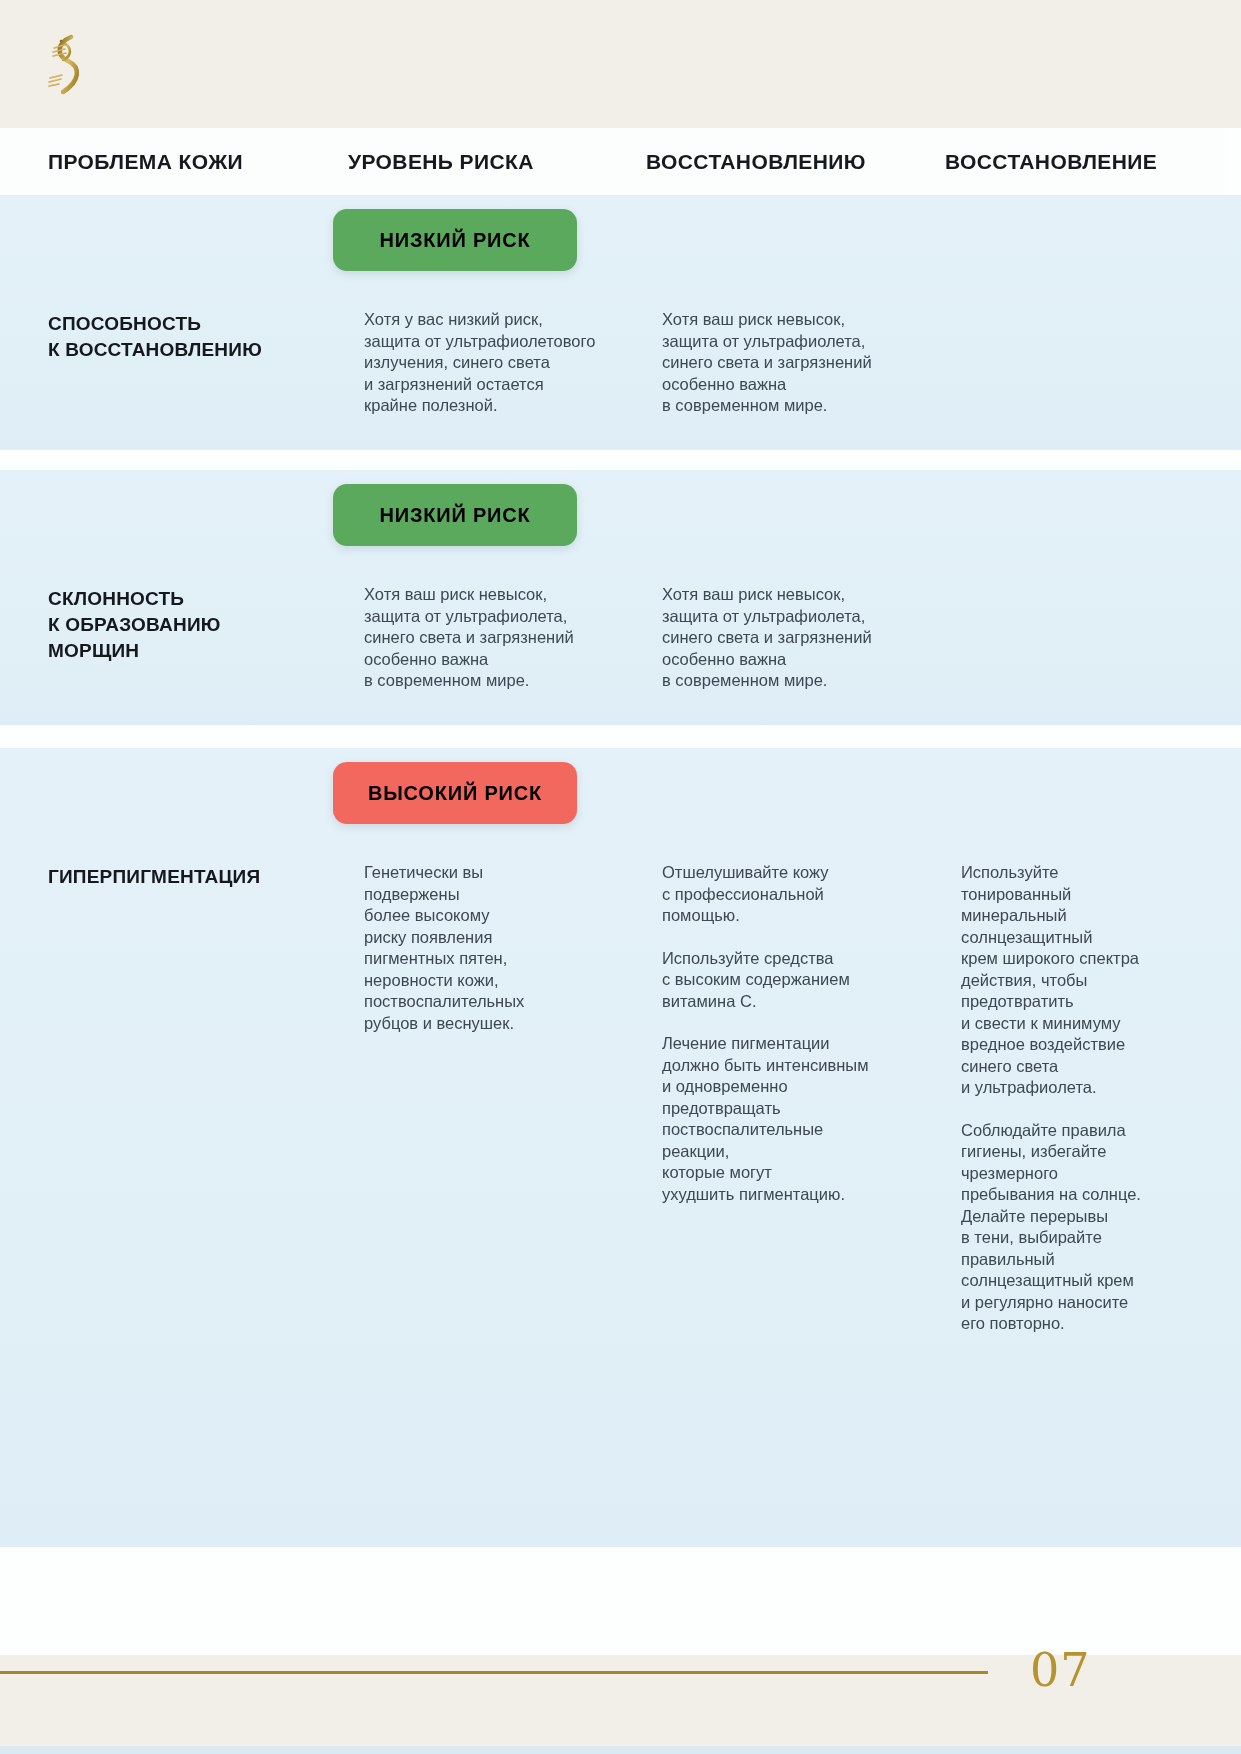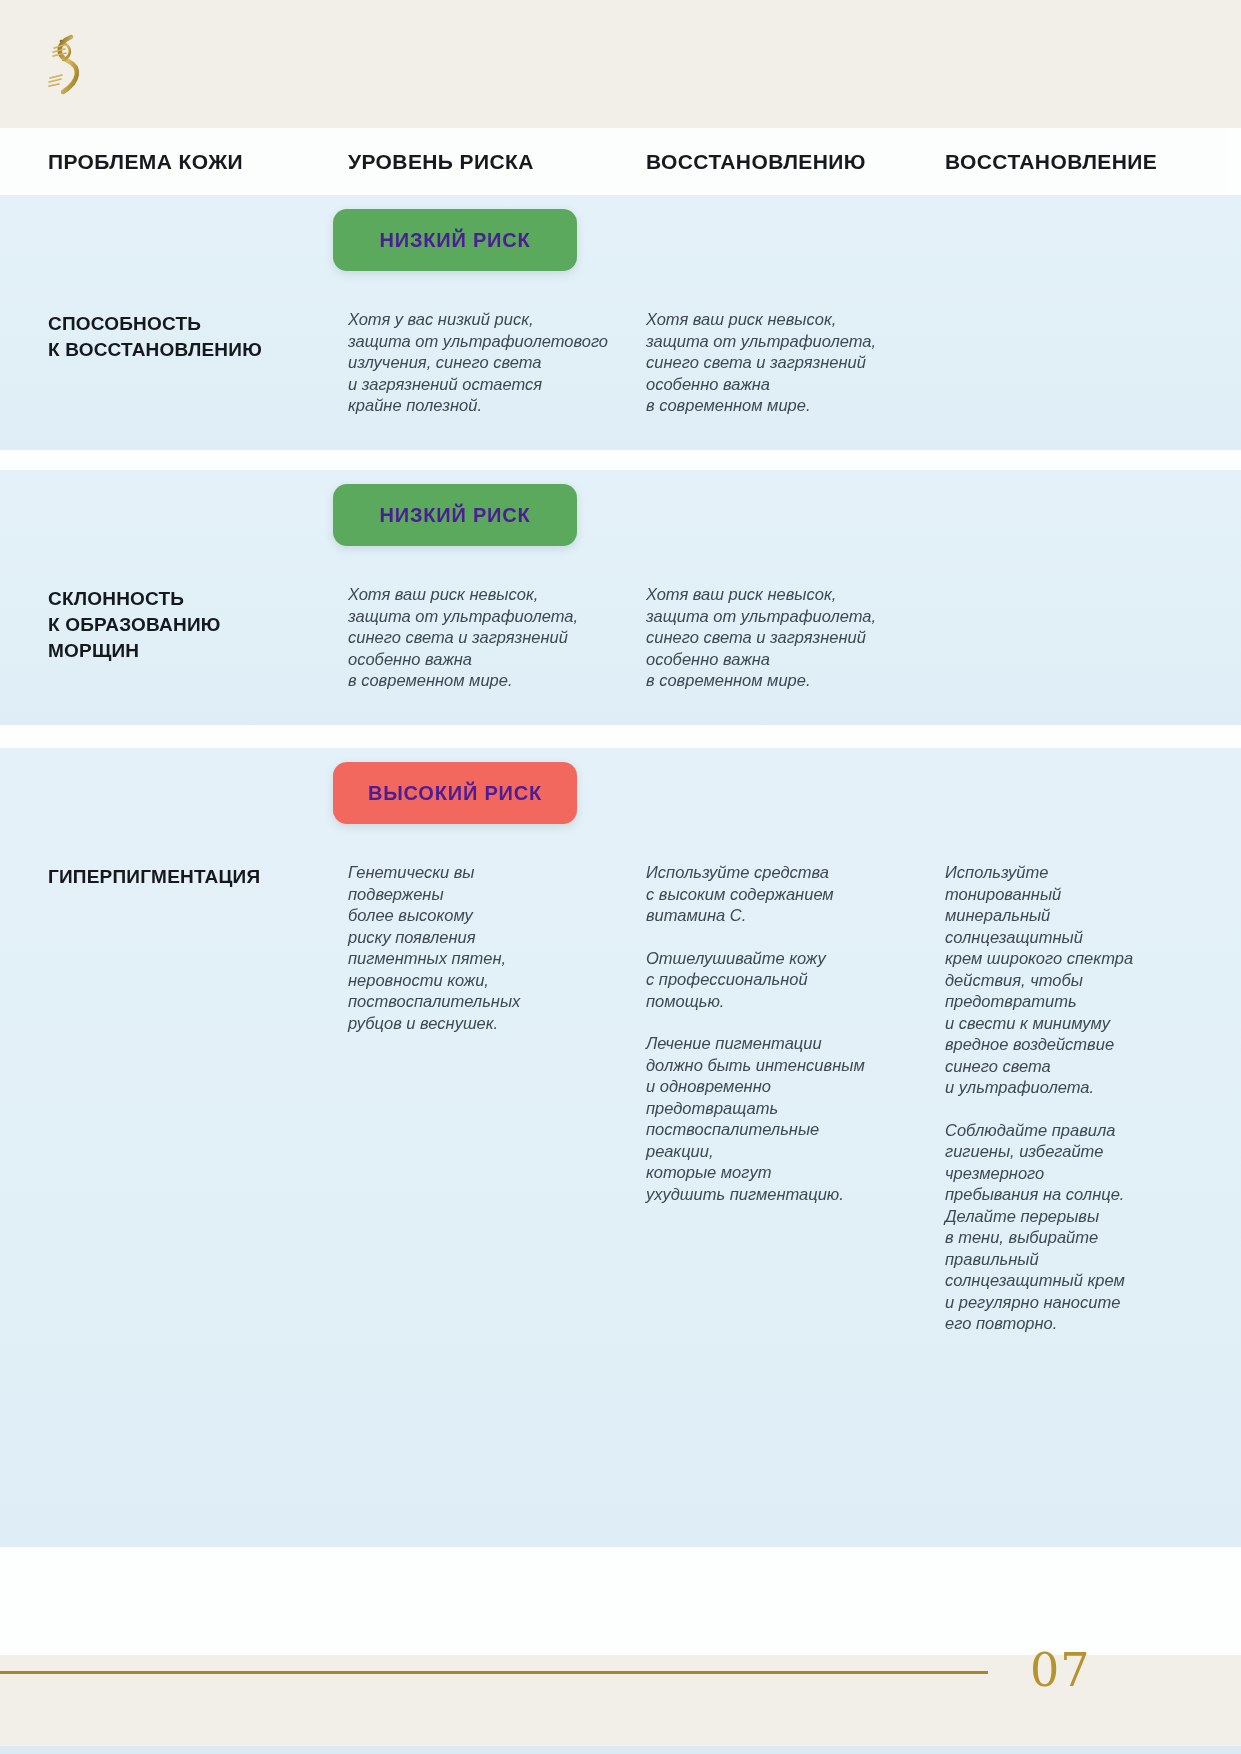--- a/index.html
+++ b/index.html
@@ -37,39 +37,39 @@
     box-sizing:border-box;
     padding-top:14px;
   }
   .card-1 { top:195px; height:255px; }
   .card-2 { top:470px; height:255px; }
   .card-3 { top:748px; height:799px; }
   .badge-row { padding-left:333px; }
   .badge {
     width:244px; height:62px; border-radius:14px;
     display:flex; align-items:center; justify-content:center;
-    color:#4c1d95; font-size:20px; font-weight:bold; letter-spacing:0.8px;
+    color:#000000; font-size:20px; font-weight:bold; letter-spacing:0.8px;
     box-shadow:0 3px 8px rgba(90,110,130,0.18);
   }
   .content-row {
     display:grid;
     grid-template-columns:300px 298px 299px 1fr;
     padding:0 40px 0 48px;
     box-sizing:border-box;
     margin-top:38px;
     align-items:start;
   }
   .problem-label {
     font-size:19px; font-weight:bold; color:#15181d;
     line-height:26px; white-space:pre-line; letter-spacing:0.2px;
     margin-top:2px;
   }
   .para {
     font-size:16.5px; color:#3e4754; line-height:21.5px;
-    white-space:pre-line; margin:0 0 21px 0;font-style:italic;
+    white-space:pre-line; margin:0 0 21px 16px;
   }
   .para:last-child { margin-bottom:0; }
   .footer-rule {
     position:absolute; left:0; top:1671px; width:988px; height:3px;
     background:#a8862b;
   }
   .page-number {
     position:absolute; left:1030px; top:1643px;
     font-family:"DejaVu Serif", serif;
     font-size:46px; color:#b6932f; letter-spacing:1px;
@@ -172,26 +172,26 @@
         <p class="para">Генетически вы
 подвержены
 более высокому
 риску появления
 пигментных пятен,
 неровности кожи,
 поствоспалительных
 рубцов и веснушек.</p>
       </div>
       <div class="cell">
+        <p class="para">Отшелушивайте кожу
+с профессиональной
+помощью.</p>
         <p class="para">Используйте средства
 с высоким содержанием
 витамина С.</p>
-        <p class="para">Отшелушивайте кожу
-с профессиональной
-помощью.</p>
         <p class="para">Лечение пигментации
 должно быть интенсивным
 и одновременно
 предотвращать
 поствоспалительные
 реакции,
 которые могут
 ухудшить пигментацию.</p>
       </div>
       <div class="cell">

